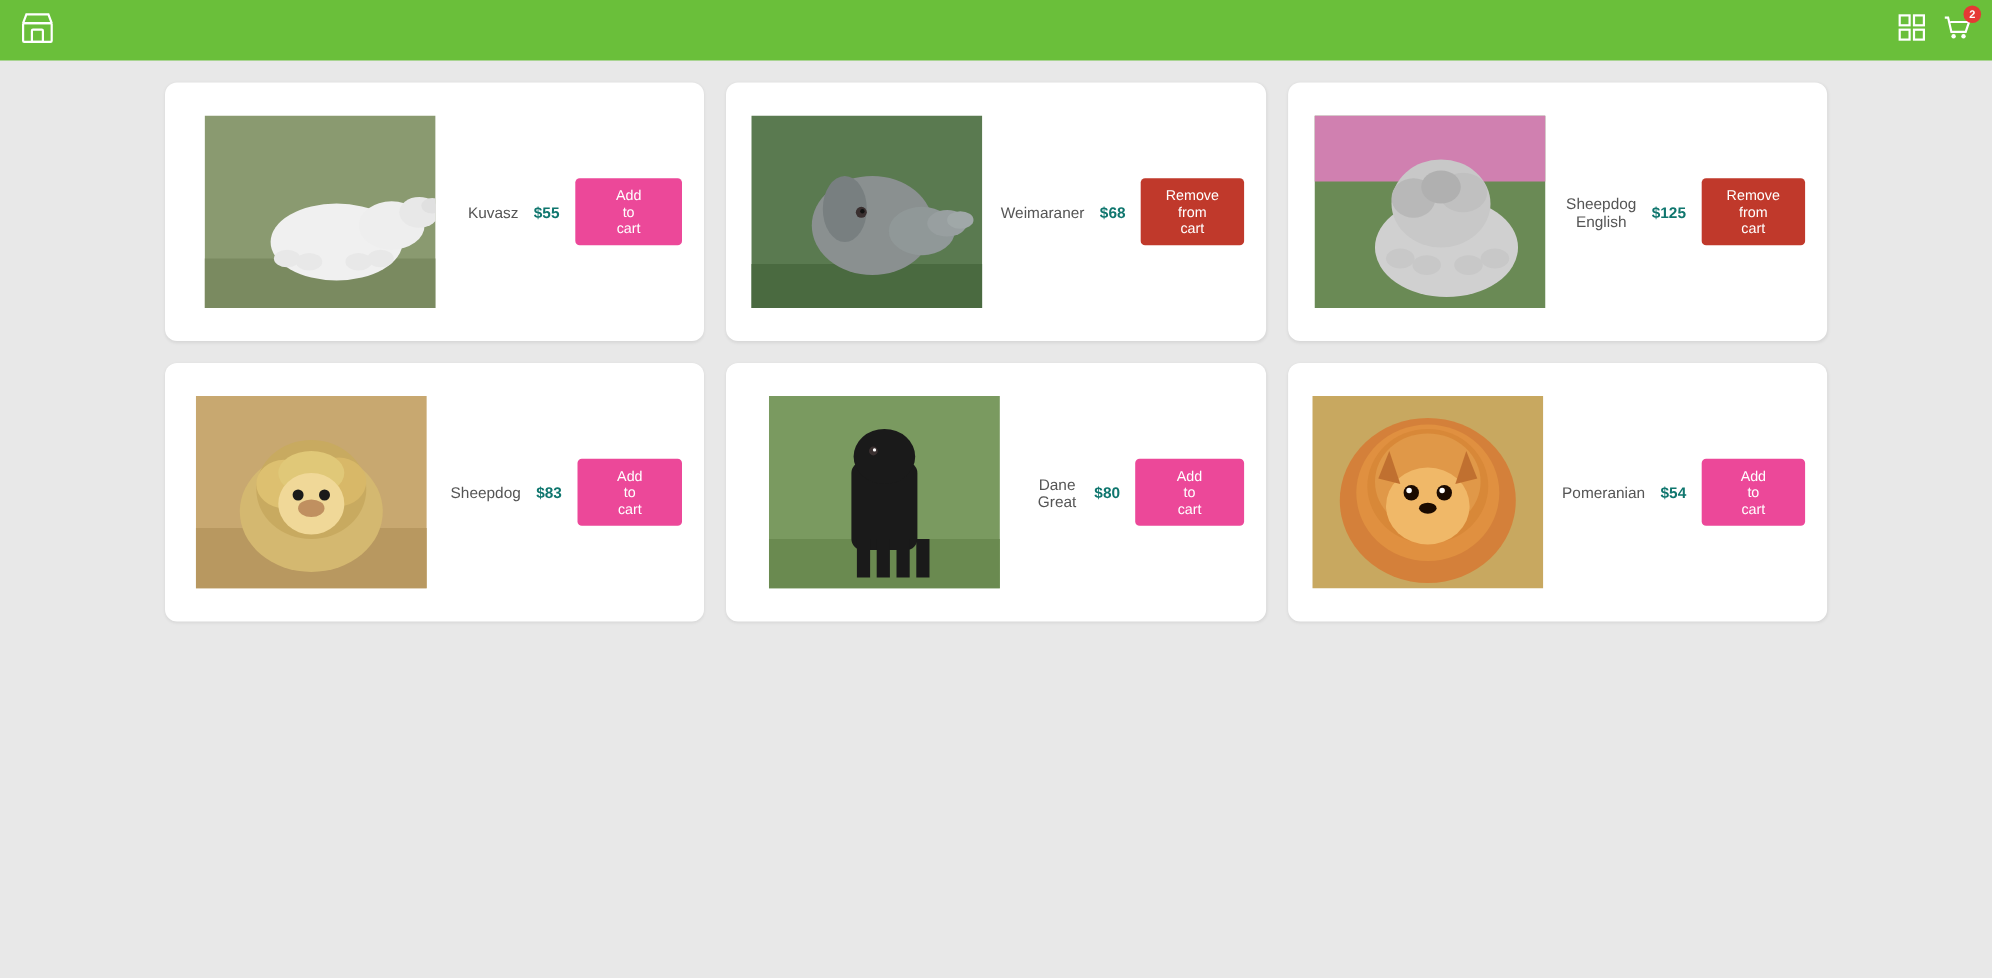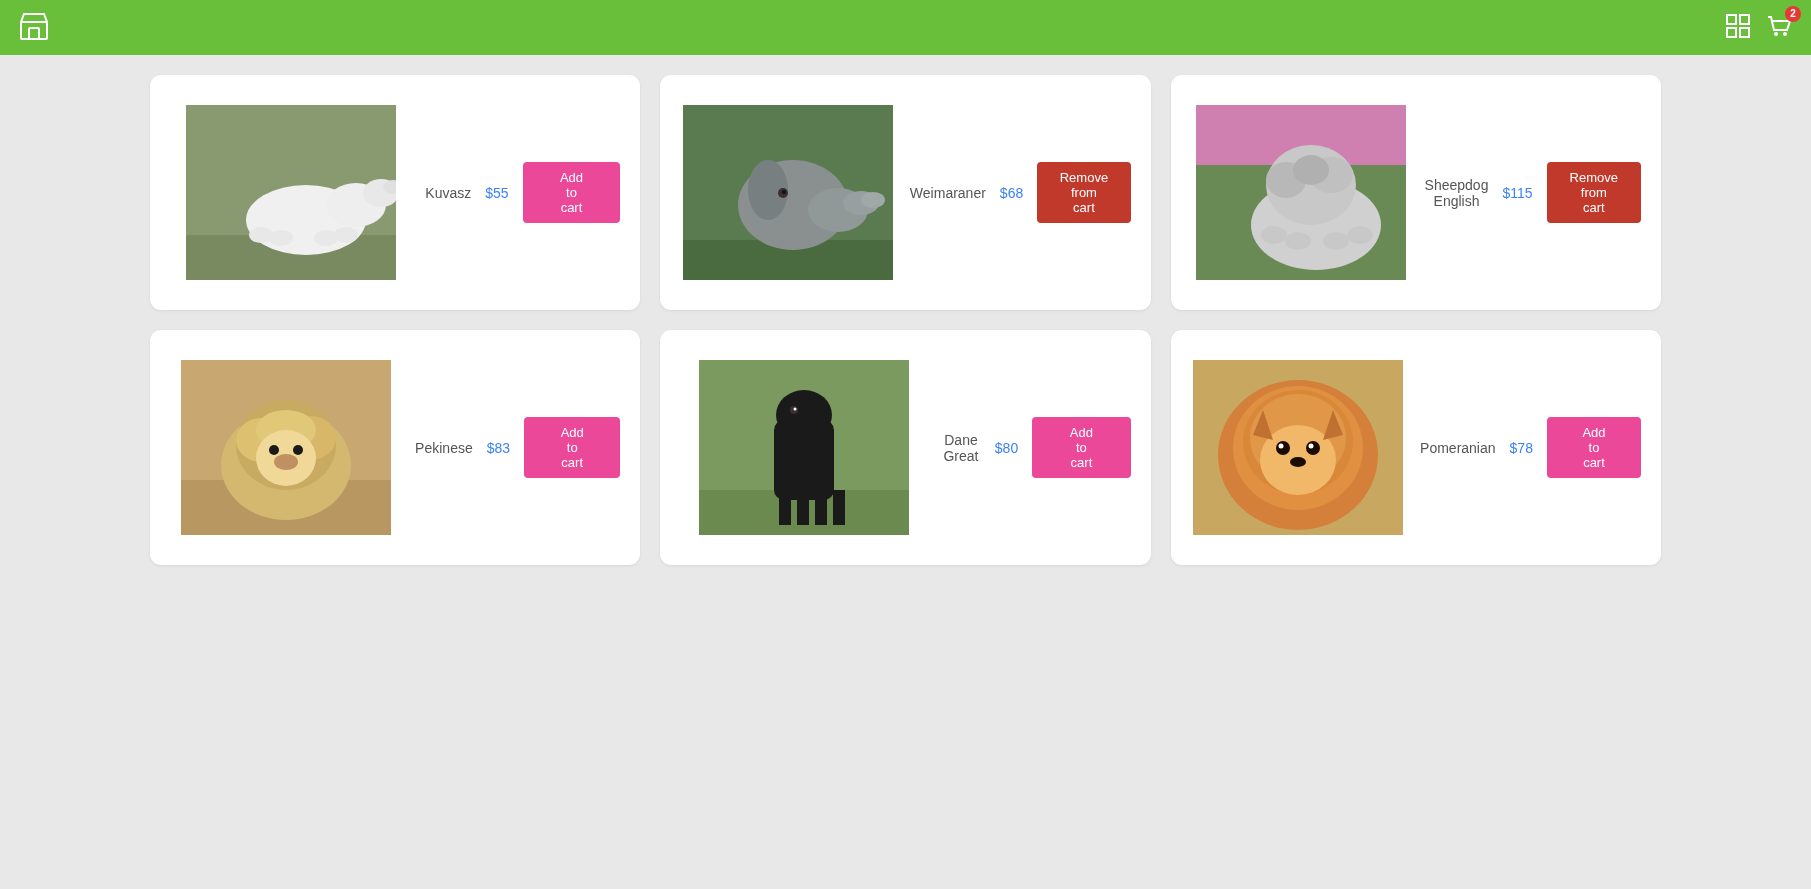--- a/index.html
+++ b/index.html
@@ -86,22 +86,23 @@
       min-height: 160px;
       align-items: center;
     }
     .product-name {
       font-size: 14px;
       color: #555;
       text-align: center;
     }
     .product-price {
       font-size: 14px;
-      color: #3b82f6;
+      color: #0f766e;
       text-align: left;
+      font-weight: bold;
     }
     .btn-add {
       background: #ec4899;
       color: white;
       border: none;
       border-radius: 4px;
       padding: 8px 32px;
       font-size: 13px;
       cursor: pointer;
     }
@@ -208,21 +209,21 @@
     <ellipse cx="90" cy="75" rx="20" ry="18" fill="#b8b8b8"></ellipse>
     <ellipse cx="135" cy="70" rx="22" ry="18" fill="#c0c0c0"></ellipse>
     <ellipse cx="115" cy="65" rx="18" ry="15" fill="#b0b0b0"></ellipse>
     <ellipse cx="78" cy="130" rx="13" ry="9" fill="#c8c8c8"></ellipse>
     <ellipse cx="102" cy="136" rx="13" ry="9" fill="#c8c8c8"></ellipse>
     <ellipse cx="140" cy="136" rx="13" ry="9" fill="#c8c8c8"></ellipse>
     <ellipse cx="164" cy="130" rx="13" ry="9" fill="#c8c8c8"></ellipse>
   </svg>
         </div>
         <div class="product-name">Sheepdog English</div>
-        <div class="product-price">$115</div>
+        <div class="product-price">$125</div>
         <button class="btn-remove">Remove from cart</button>
       </div>
       <div class="product-card">
         <div class="product-image-wrapper">
           <svg width="210" height="175" viewBox="0 0 210 175" xmlns="http://www.w3.org/2000/svg">
     <rect width="210" height="175" fill="#c8a870"></rect>
     <rect x="0" y="120" width="210" height="55" fill="#b89860"></rect>
 
     <ellipse cx="105" cy="105" rx="65" ry="55" fill="#d4b870"></ellipse>
     <ellipse cx="105" cy="85" rx="50" ry="45" fill="#c8aa60"></ellipse>
@@ -230,21 +231,21 @@
     <ellipse cx="80" cy="80" rx="25" ry="22" fill="#ddc070"></ellipse>
     <ellipse cx="130" cy="78" rx="25" ry="22" fill="#d8b868"></ellipse>
     <ellipse cx="105" cy="70" rx="30" ry="20" fill="#e0c878"></ellipse>
 
     <ellipse cx="105" cy="98" rx="30" ry="28" fill="#f0d898"></ellipse>
     <circle cx="93" cy="90" r="5" fill="#1a1a1a"></circle>
     <circle cx="117" cy="90" r="5" fill="#1a1a1a"></circle>
     <ellipse cx="105" cy="102" rx="12" ry="8" fill="#c09060"></ellipse>
   </svg>
         </div>
-        <div class="product-name">Pekinese</div>
+        <div class="product-name">Sheepdog</div>
         <div class="product-price">$83</div>
         <button class="btn-add">Add to cart</button>
       </div>
       <div class="product-card">
         <div class="product-image-wrapper">
           <svg width="210" height="175" viewBox="0 0 210 175" xmlns="http://www.w3.org/2000/svg">
     <rect width="210" height="175" fill="#7a9a60"></rect>
     <rect x="0" y="130" width="210" height="45" fill="#6a8a50"></rect>
 
     <rect x="75" y="60" width="60" height="80" rx="10" fill="#1a1a1a"></rect>
@@ -281,17 +282,17 @@
     <circle cx="88" cy="86" r="2.5" fill="#ffffff"></circle>
     <circle cx="118" cy="86" r="2.5" fill="#ffffff"></circle>
 
     <ellipse cx="105" cy="102" rx="8" ry="5" fill="#1a0a00"></ellipse>
 
     <polygon points="70,50 80,80 60,75" fill="#c07030"></polygon>
     <polygon points="140,50 130,80 150,75" fill="#c07030"></polygon>
   </svg>
         </div>
         <div class="product-name">Pomeranian</div>
-        <div class="product-price">$78</div>
+        <div class="product-price">$54</div>
         <button class="btn-add">Add to cart</button>
       </div>
     </div>
 </div>
 
 </body></html>

